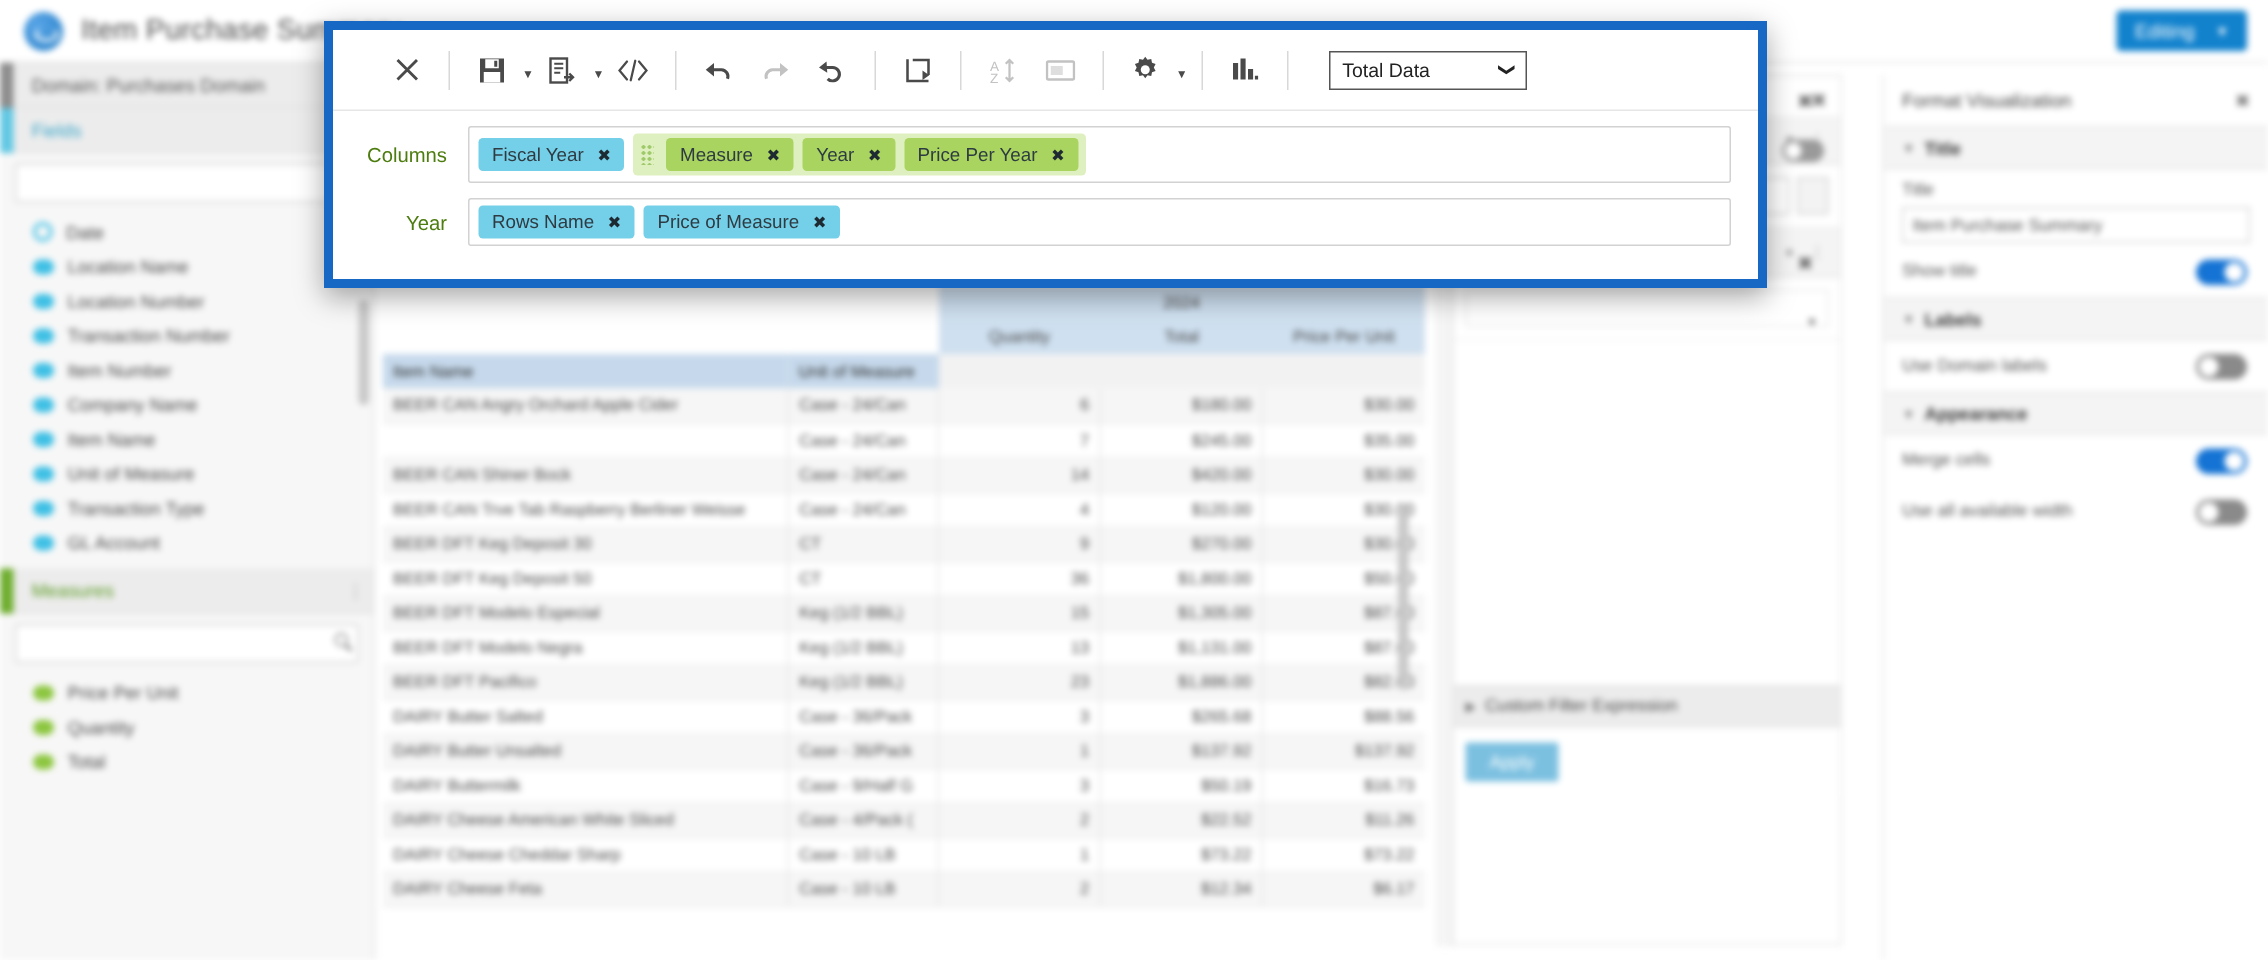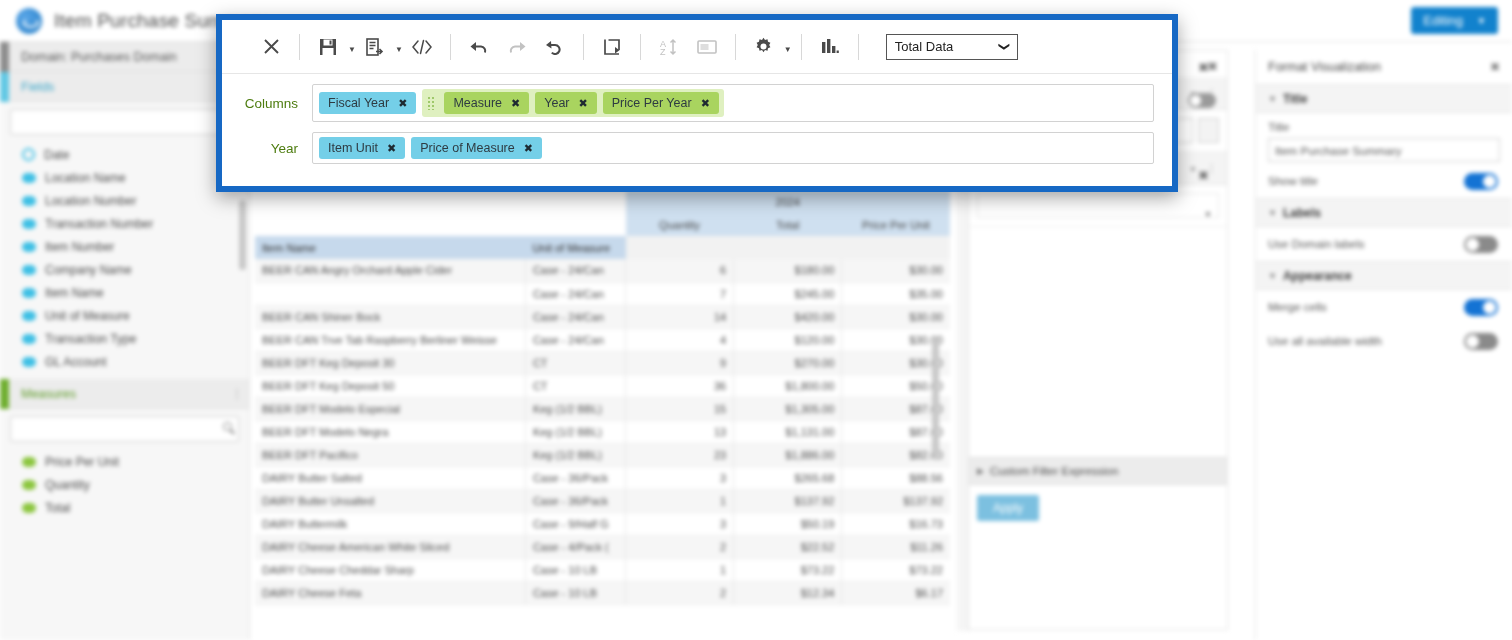--- a/index.html
+++ b/index.html
@@ -705,21 +705,21 @@
             <span class="x">✖</span>
           </span>
         </span>
       </div>
   </div>
 
   <div class="shelf-row">
     <div class="shelf-label">Year</div>
     <div class="shelf-box" id="rows-shelf">
         <span class="pill blue">
-          <span>Item Unit</span>
+          <span>Rows Name</span>
           <span class="x">✖</span>
         </span>
         <span class="pill blue">
           <span>Price of Measure</span>
           <span class="x">✖</span>
         </span>
       </div>
   </div>
 </div>
 

